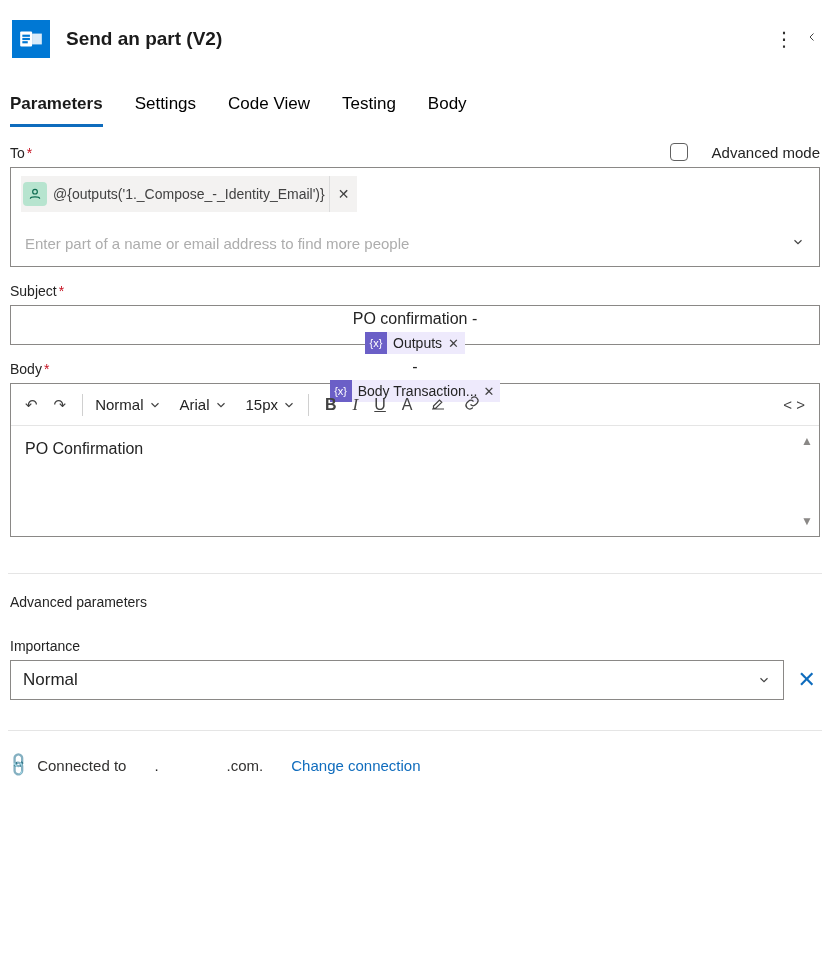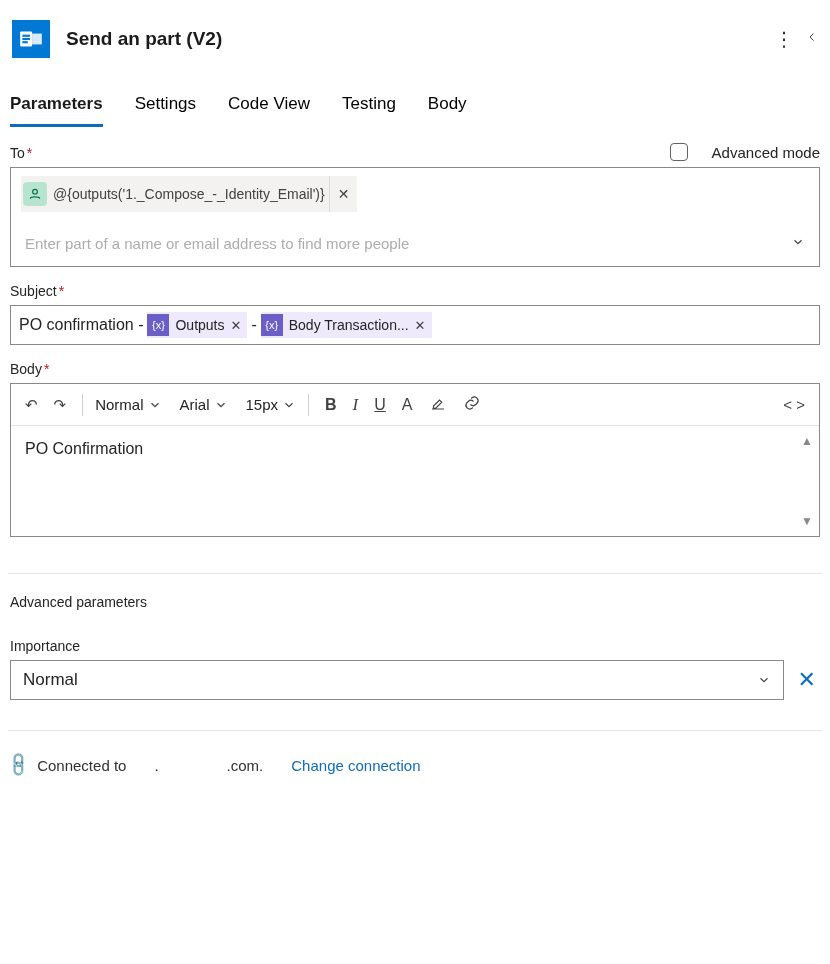--- a/index.html
+++ b/index.html
@@ -82,21 +82,21 @@
     width: 24px; height: 24px; background: #b7e4cf;
     display:flex; align-items:center; justify-content:center; border-radius:4px;
     margin: 0 6px 0 2px;
   }
   .to-chip-x { padding: 0 8px; cursor:pointer; font-size:14px; color:#424242; border-left:1px solid #dcdcdc; margin-left:4px; height:100%; display:flex; align-items:center;}
   .to-placeholder-row { display:flex; align-items:center; margin-top:10px; border-top:1px solid transparent; padding-top:6px; }
   .to-placeholder-row input { flex:1; }
   .chev-down { cursor:pointer; color:#424242; padding:4px; }
 
   
-  .subject-box { height: 40px; display:flex; align-items:center; gap:4px; padding:4px 8px; }
+  .subject-box { height: 40px; display:flex; align-items:center; gap:4px; padding:4px 8px;flex-direction:column; }
   .subj-text { font-size: 16px; color:#242424; }
   .token {
     display:inline-flex; align-items:center;
     background:#eeeafc; height:26px; font-size:14px; color:#242424;
     padding-right:6px;
   }
   .token-icon {
     width:22px; height:22px; background:#6b5fc7;
     display:flex; align-items:center; justify-content:center;
     color:#fff; font-size:11px; margin-right:6px;

